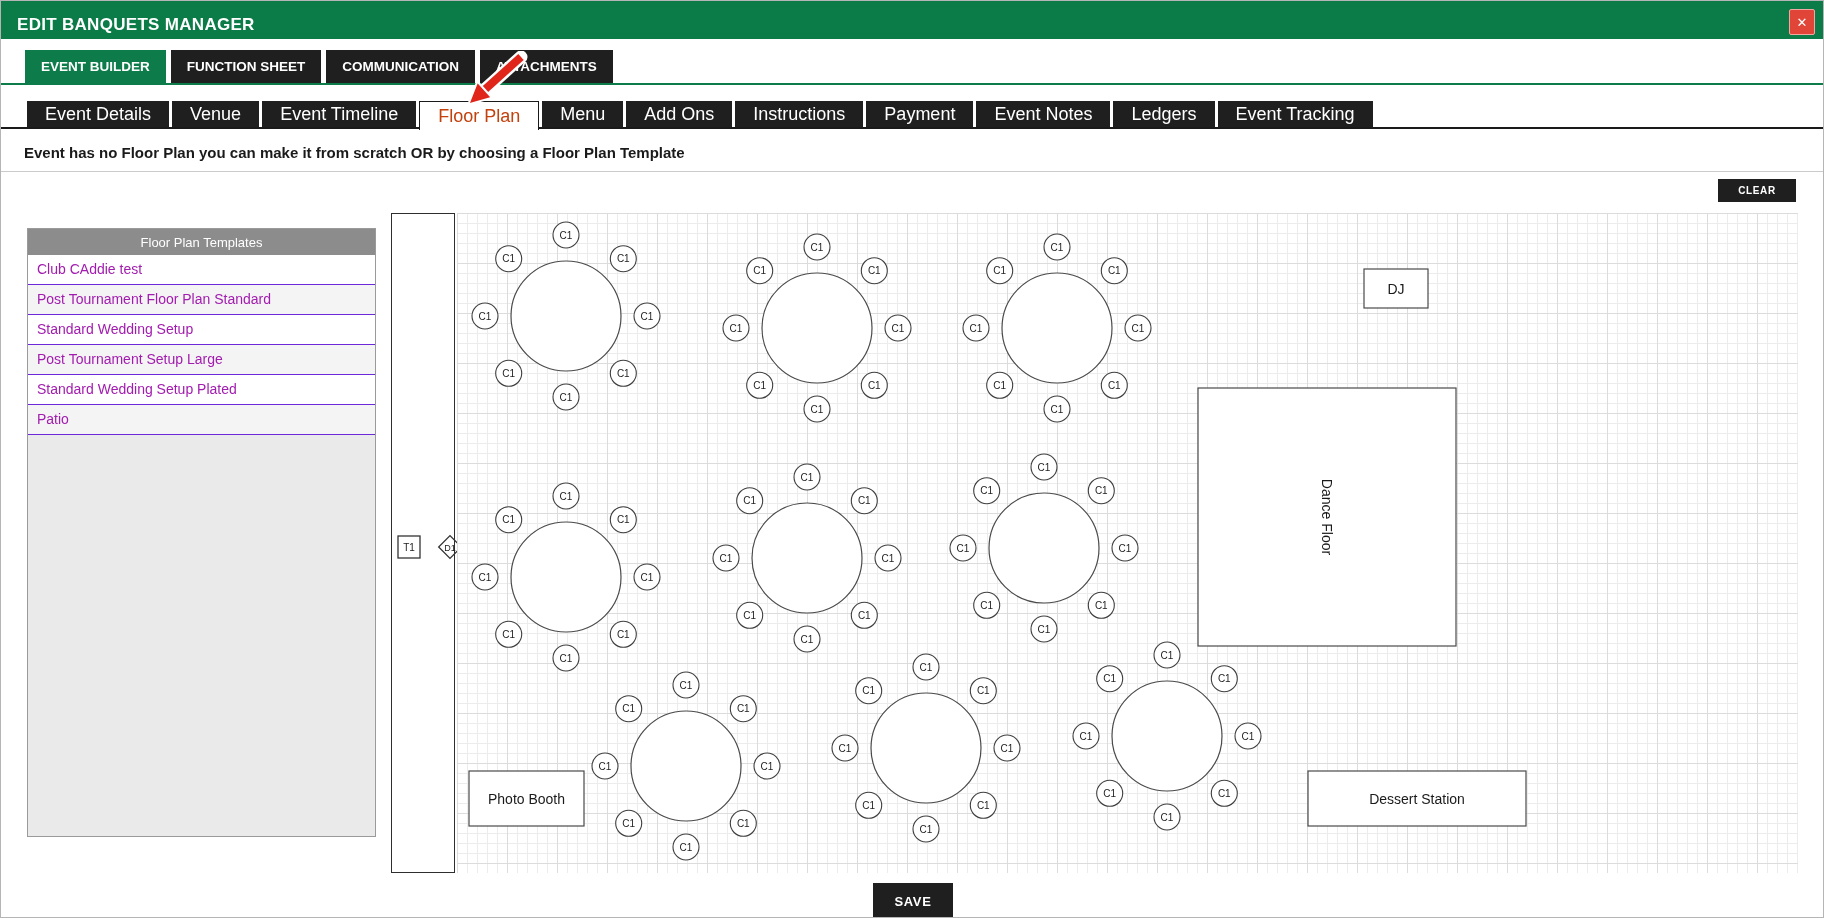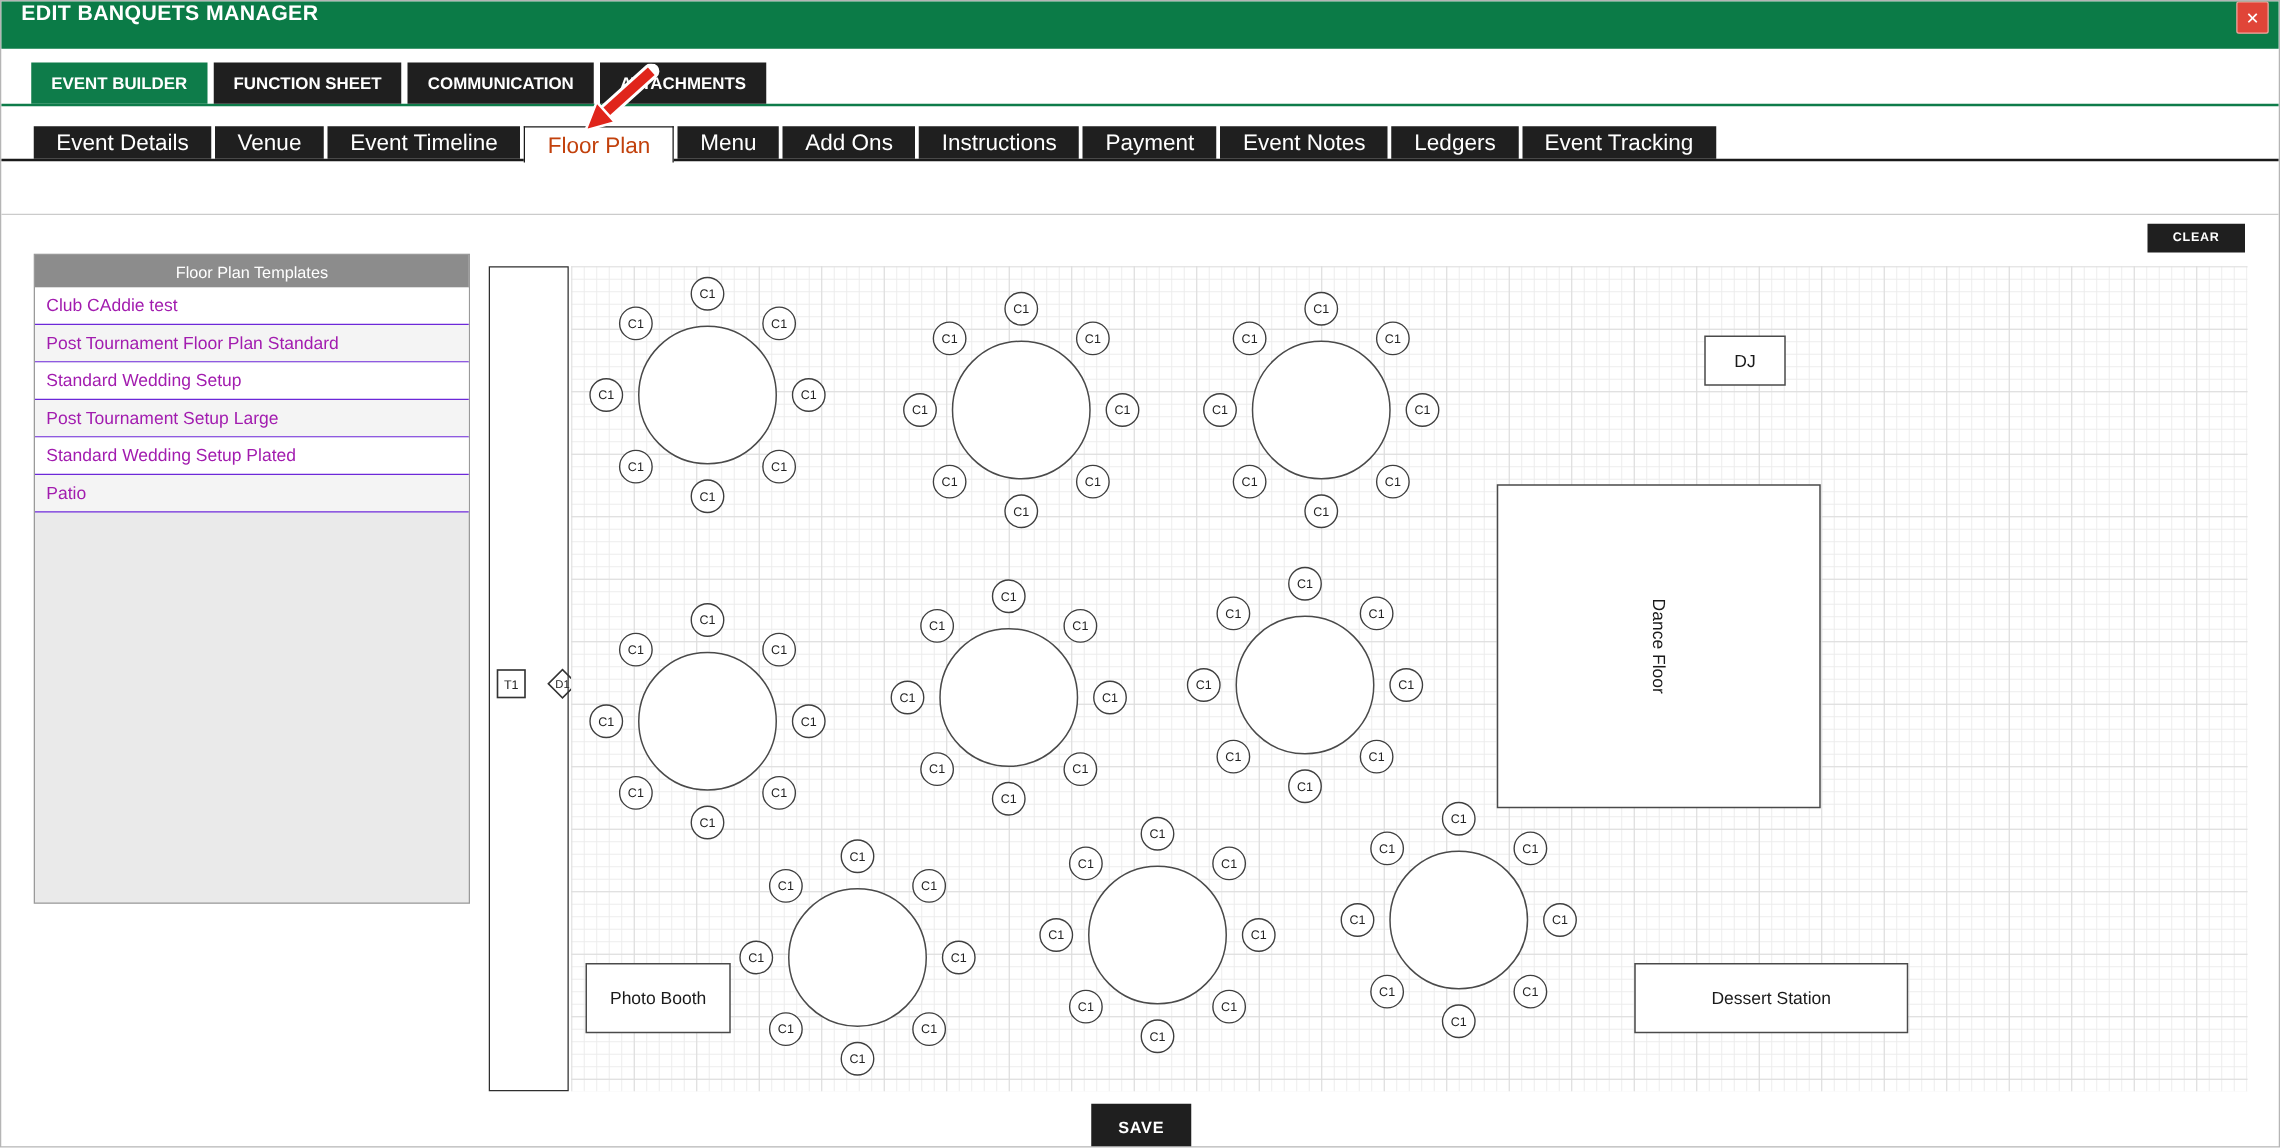--- a/index.html
+++ b/index.html
@@ -5,21 +5,21 @@
   * { box-sizing: border-box; }
   html,body { margin:0; padding:0; background:#d7d7d7; }
   body { font-family:"Liberation Sans", sans-serif; }
   .window {
     position:relative; width:1824px; height:918px; background:#fff;
     border:1px solid #b5b5b5; overflow:hidden;
   }
   
   .titlebar {
     position:absolute; top:0; left:0; right:0; height:38px; background:#0B7B47;
-    color:#fff; display:flex; align-items:flex-start; padding:0 8px 16px 16px;
+    color:#fff; display:flex; align-items:flex-end; padding:0 8px 4px 16px;
     font-size:17px; font-weight:bold; letter-spacing:.3px;
   }
   .close-btn {
     margin-left:auto; width:26px; height:26px; background:#E04538;
     border:1px solid #f0a9a2; color:#fff; font-size:13px; line-height:1;
     display:flex; align-items:center; justify-content:center; cursor:pointer; border-radius:2px;
     font-family:inherit;
   }
   
   .main-tabs { position:absolute; top:49px; left:24px; display:flex; gap:5px; z-index:2; }
@@ -44,21 +44,21 @@
   
   .message { position:absolute; top:143px; left:23px; font-size:15px; font-weight:bold; color:#1a1a1a; }
   .divider { position:absolute; top:170px; left:0; right:0; height:1px; background:#cbcbcb; }
   .clear-btn {
     position:absolute; top:178px; right:27px; width:78px; height:23px;
     background:#1F1F1F; color:#fff; border:none; font-size:10px; font-weight:bold;
     font-family:inherit; letter-spacing:.6px; cursor:pointer;
   }
   
   .templates {
-    position:absolute; left:26px; top:202px; width:349px; height:520px;
+    position:absolute; left:26px; top:227px; width:349px; height:609px;
     background:#EAEAEA; border:1px solid #9a9a9a;
   }
   .tpl-header {
     height:26px; background:#8C8C8C; color:#fff; font-size:13px;
     display:flex; align-items:center; justify-content:center;
   }
   .tpl-row {
     height:30px; line-height:29px; padding-left:9px; font-size:14px; color:#a21caf;
     background:#fff; border-bottom:1px solid #6d28d9; cursor:pointer; overflow:hidden; white-space:nowrap;
   }
@@ -126,20 +126,21 @@
   <svg class="arrow" viewBox="0 0 84 62">
     <defs>
       <marker id="ah" markerUnits="userSpaceOnUse" markerWidth="26" markerHeight="26" refX="7" refY="13" orient="auto">
         <path d="M2,2 L24,13 L2,24 Z" fill="#E0251B" stroke="#fff" stroke-width="2"></path>
       </marker>
     </defs>
     <line x1="68" y1="6" x2="28" y2="42" stroke="#ffffff" stroke-width="13" stroke-linecap="round"></line>
     <line x1="68" y1="6" x2="28" y2="42" stroke="#E0251B" stroke-width="8" marker-end="url(#ah)"></line>
   </svg>
 
+  <div class="message">Event has no Floor Plan you can make it from scratch OR by choosing a Floor Plan Template</div>
   <div class="divider"></div>
   <button class="clear-btn">CLEAR</button>
 
   <div class="templates">
     <div class="tpl-header">Floor Plan Templates</div>
     <div class="tpl-list">
         <div class="tpl-row">Club CAddie test</div>
         <div class="tpl-row">Post Tournament Floor Plan Standard</div>
         <div class="tpl-row">Standard Wedding Setup</div>
         <div class="tpl-row">Post Tournament Setup Large</div>

